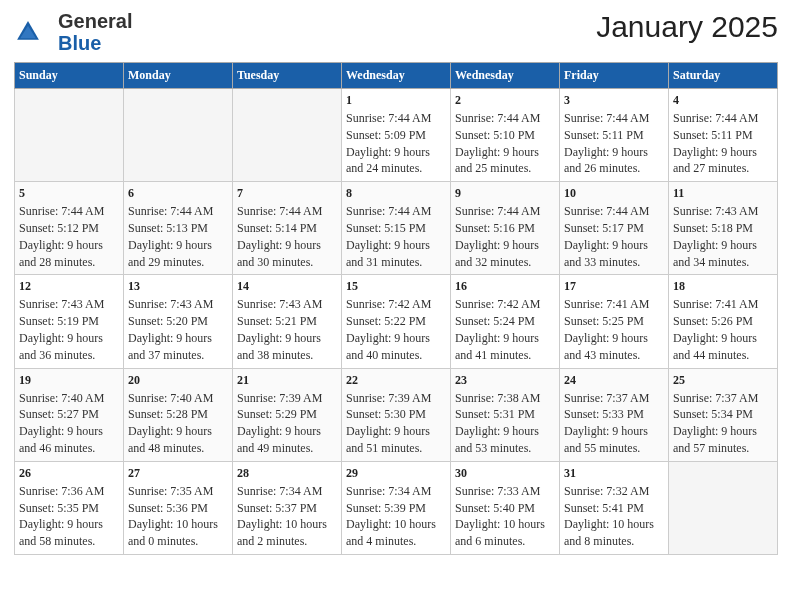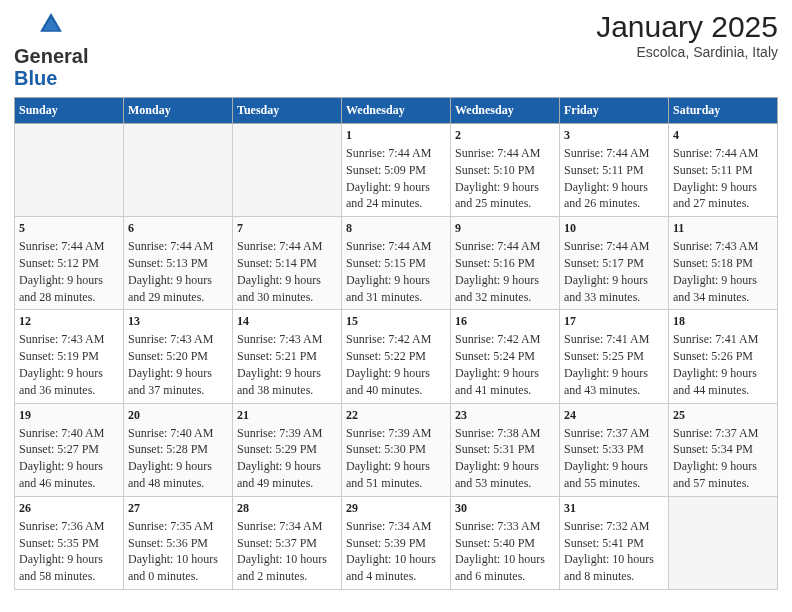--- a/index.html
+++ b/index.html
@@ -17,22 +17,21 @@
     }
     .header {
       display: flex;
       justify-content: space-between;
       align-items: flex-start;
       margin-bottom: 8px;
     }
     .logo {
       display: flex;
       align-items: center;
-      gap: 7px;
-      flex-direction: column;
+      gap: 16px;
     }
     .logo-text {
       font-size: 20px;
       font-weight: bold;
       line-height: 1.1;
     }
     .logo-text .general {
       color: #333;
     }
     .logo-text .blue {
@@ -106,21 +105,20 @@
         <polygon points="18,4 32,28 4,28" fill="#1a5fa8"></polygon>
         <polygon points="18,10 28,26 8,26" fill="#4a90d9" opacity="0.5"></polygon>
       </svg>
       <div class="logo-text">
         <span class="general">General</span><br>
         <span class="blue">Blue</span>
       </div>
     </div>
     <div class="title-section">
       <div class="month-title">January 2025</div>
-      <div class="location">Escolca, Sardinia, Italy</div>
     </div>
   </div>
 
   <table class="calendar">
     <thead>
       <tr>
       <th>Sunday</th>
           <th>Monday</th>
           <th>Tuesday</th>
           <th>Wednesday</th>

